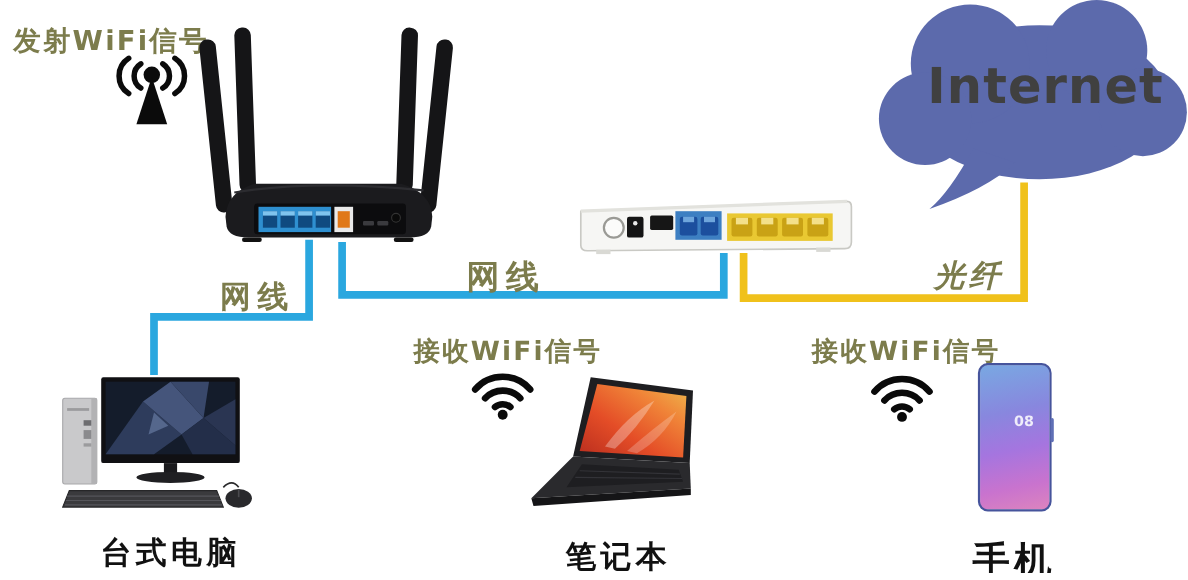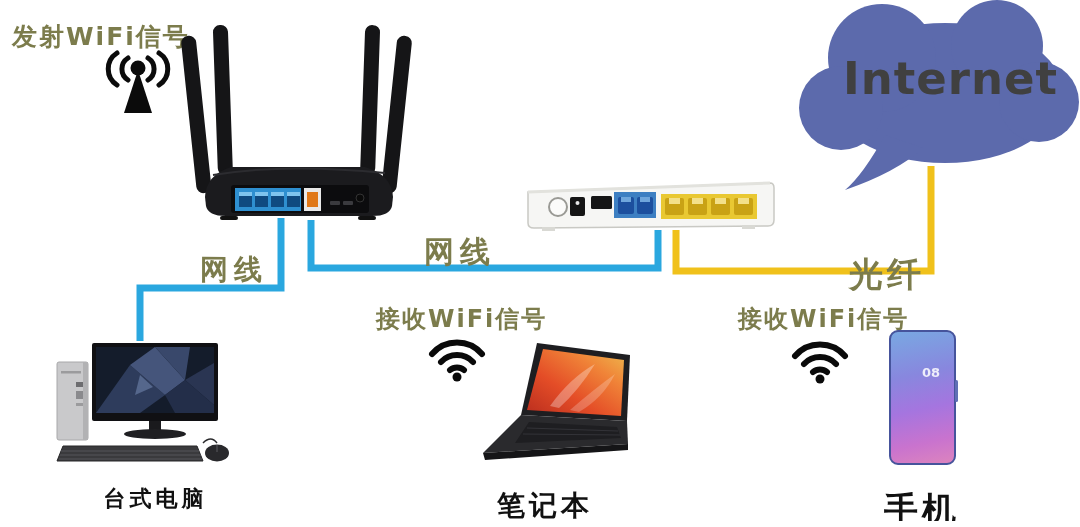--- a/index.html
+++ b/index.html
@@ -7,21 +7,21 @@
           font-family:"DejaVu Sans","Liberation Sans",sans-serif;}
   .abs{position:absolute;}
   .olive-label{color:var(--label-olive);font-weight:bold;white-space:nowrap;}
   .dev-label{color:#111;font-weight:bold;text-align:center;white-space:nowrap;letter-spacing:4px;}
   .cloud-text{color:#404040;font-weight:bold;font-size:45px;text-align:center;letter-spacing:1px;}
   svg{display:block;overflow:visible;}
   
   .phone{width:67px;height:135px;border-radius:9px;border:2px solid #46549c;
          background:linear-gradient(168deg,#79a8e2 0%,#8887de 33%,#a575df 58%,#c973ce 82%,#dc84be 100%);
          box-sizing:border-box;position:absolute;}
-  .phone .clock{position:absolute;top:34px;right:14px;color:rgba(255,255,255,.85);
+  .phone .clock{position:absolute;top:45px;right:14px;color:rgba(255,255,255,.85);
                 font-size:13px;font-weight:bold;line-height:1.1;text-align:center;margin-left:47px;}
   .phone .sidebtn{position:absolute;right:-4px;top:48px;width:3px;height:22px;background:#5f6fb5;border-radius:2px;}
 </style>
 </head>
 <body>
 
 <div class="canvas">
 
   <svg class="abs" style="left:0;top:0;" width="1080" height="527" viewBox="0 0 1080 527">
     <polyline points="281,218 281,288 140,288 140,341" fill="none" style="stroke:var(--cable-blue)" stroke-width="7"></polyline>
@@ -113,21 +113,21 @@
       <circle cx="212" cy="46" r="46"></circle>
       <circle cx="56" cy="108" r="42"></circle>
       <circle cx="254" cy="102" r="40"></circle>
       <path d="M 100,135 Q 78,175 60,190 Q 112,172 138,148 Z"></path>
     </g>
   </svg>
   <div class="abs cloud-text" style="left:843px;top:52px;width:205px;">Internet</div>
 
   <div class="abs olive-label" style="left:200px;top:251px;font-size:28px;letter-spacing:6px;">网线</div>
   <div class="abs olive-label" style="left:424px;top:232px;font-size:30px;letter-spacing:6px;">网线</div>
-  <div class="abs olive-label" style="left:849px;top:252px;font-size:34px;letter-spacing:4px;">光纤</div>
+  <div class="abs olive-label" style="left:849px;top:232px;font-size:28px;letter-spacing:4px;font-style:italic;">光纤</div>
 
   <div class="abs olive-label" style="left:376px;top:303px;font-size:24px;letter-spacing:2px;">接收WiFi信号</div>
   <svg class="abs" style="left:428px;top:332px;" width="58" height="48" viewBox="0 0 58 48">
     <path d="M4,22 A33,33 0 0 1 54,22" fill="none" stroke="#0a0a0a" stroke-width="6" stroke-linecap="round"></path>
     <path d="M13,30 A22,22 0 0 1 45,30" fill="none" stroke="#0a0a0a" stroke-width="6" stroke-linecap="round"></path>
     <path d="M22,38 A11,11 0 0 1 36,38" fill="none" stroke="#0a0a0a" stroke-width="6" stroke-linecap="round"></path>
     <circle cx="29" cy="45" r="4.5" fill="#0a0a0a"></circle>
   </svg>
 
   <div class="abs olive-label" style="left:738px;top:303px;font-size:24px;letter-spacing:2px;">接收WiFi信号</div>
@@ -168,21 +168,21 @@
       <line x1="15" y1="120" x2="156" y2="120" stroke="#55555a" stroke-width="1"></line>
       <line x1="14" y1="124" x2="157" y2="124" stroke="#55555a" stroke-width="1"></line>
     </g>
 
     <g>
       <path d="M158,108 Q166,100 172,108" fill="none" stroke="#2a2a2c" stroke-width="1.5"></path>
       <ellipse cx="172" cy="118" rx="12" ry="8.5" fill="#29292c"></ellipse>
       <line x1="172" y1="110" x2="172" y2="117" stroke="#4a4a4e" stroke-width="1.5"></line>
     </g>
   </svg>
-  <div class="abs dev-label" style="left:83px;top:484px;width:145px;font-size:22px;text-align:center;">台式电脑</div>
+  <div class="abs dev-label" style="left:83px;top:484px;width:145px;font-size:28px;text-align:center;">台式电脑</div>
 
   <svg class="abs" style="left:475px;top:338px;" width="165" height="128" viewBox="0 0 165 128">
     <defs>
       <linearGradient id="lapscreen" x1="0" y1="1" x2="1" y2="0">
         <stop offset="0" stop-color="#b92d1e"></stop>
         <stop offset="0.38" stop-color="#e44d27"></stop>
         <stop offset="0.72" stop-color="#f08438"></stop>
         <stop offset="1" stop-color="#edbA4e"></stop>
       </linearGradient>
     </defs>
@@ -191,21 +191,21 @@
     <polygon points="68,11 149,22 146,78 52,72" fill="url(#lapscreen)"></polygon>
     <path d="M75,68 Q95,40 120,26 Q104,52 84,70 Z" fill="#ffffff" opacity="0.30"></path>
     <path d="M95,72 Q118,52 140,36 Q128,60 104,74 Z" fill="#ffffff" opacity="0.22"></path>
 
     <polygon points="46,77 152,83 153,106 8,115" fill="#2a2a2d"></polygon>
     <polygon points="8,115 153,106 153,112 10,122" fill="#151517"></polygon>
     <polygon points="54,84 142,89 146,100 40,105" fill="#1e1e21"></polygon>
     <line x1="52" y1="90" x2="143" y2="93" stroke="#333338" stroke-width="1"></line>
     <line x1="48" y1="96" x2="145" y2="97" stroke="#333338" stroke-width="1"></line>
   </svg>
-  <div class="abs dev-label" style="left:480px;top:487px;width:130px;font-size:28px;">笔记本</div>
+  <div class="abs dev-label" style="left:480px;top:487px;width:130px;font-size:28px;text-align:right;">笔记本</div>
 
   <div class="phone" style="left:889px;top:330px;">
     <div class="clock">08</div>
     <div class="sidebtn"></div>
   </div>
   <div class="abs dev-label" style="left:877px;top:487px;width:90px;font-size:34px;">手机</div>
 
 </div>
 
 </body></html>

